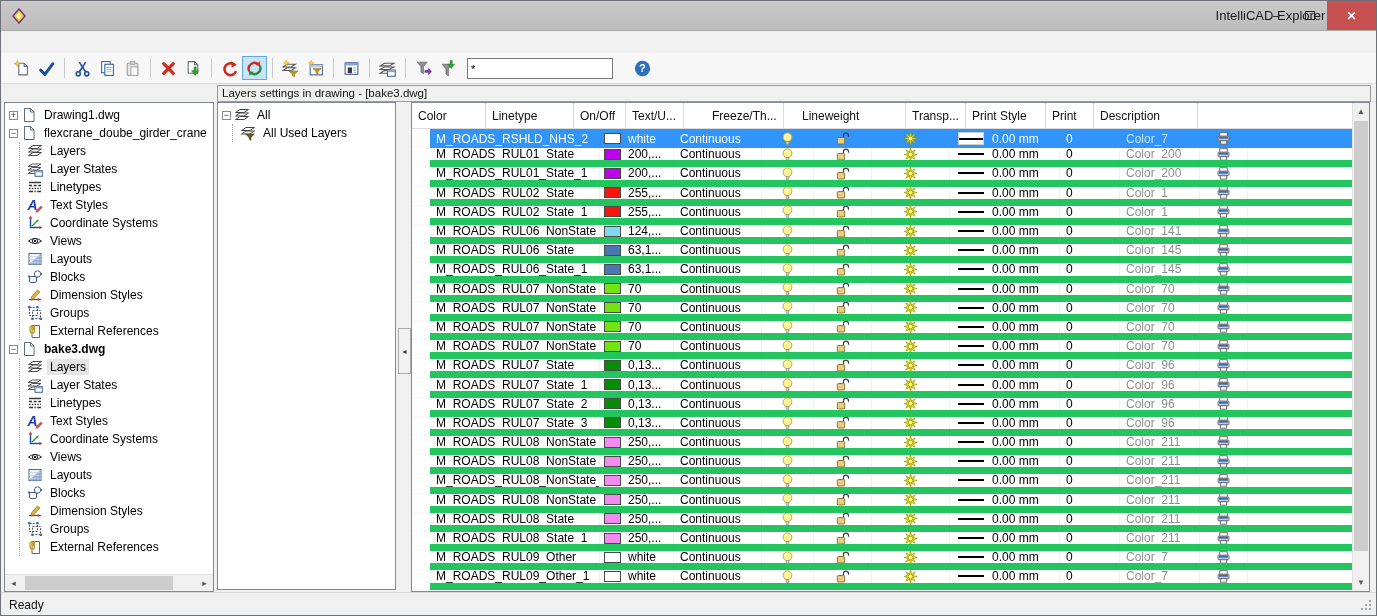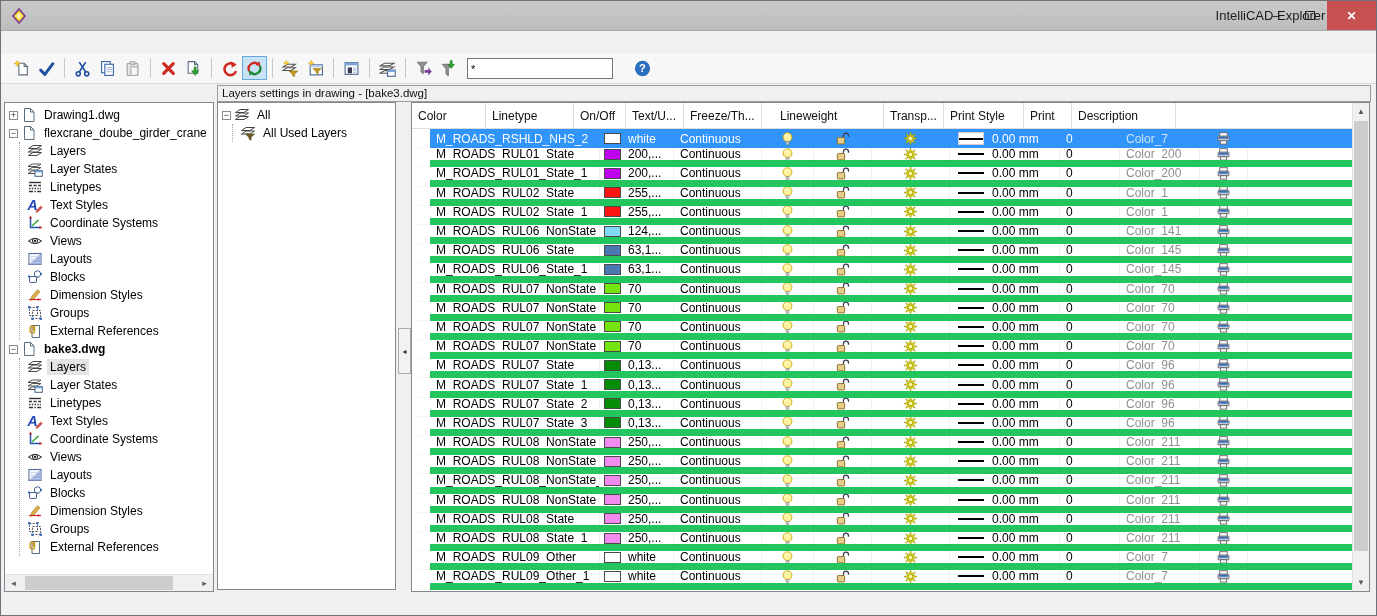--- a/index.html
+++ b/index.html
@@ -619,21 +619,21 @@
   <div class="collapse-btn">
       <span>◂</span>
     </div>
 
   <div class="table">
     <div class="thead" id="table-head">
         <div class="hcell" style="width: 74px;">Color</div>
         <div class="hcell" style="width: 88px;">Linetype</div>
         <div class="hcell" style="width: 52px;">On/Off</div>
         <div class="hcell" style="width: 58px;">Text/U...</div>
-        <div class="hcell" style="width: 78px;">Freeze/Th...</div>
+        <div class="hcell" style="width: 78px; margin-left: 22px;">Freeze/Th...</div>
         <div class="hcell" style="width: 110px; margin-left: 12px;">Lineweight</div>
         <div class="hcell" style="width: 60px;">Transp...</div>
         <div class="hcell" style="width: 80px;">Print Style</div>
         <div class="hcell" style="width: 48px;">Print</div>
         <div class="hcell" style="width: 104px;">Description</div>
       </div>
     <div class="tbody" id="table-body">
         <div class="lrow">
           <span class="gutter"></span>
           <div class="row-inner sel">
@@ -2195,14 +2195,29 @@
           </div>
         </div>
       </div>
     <div class="vscroll">
       <div class="varrow u">▲</div>
       <div class="vthumb"></div>
       <div class="varrow d">▼</div>
     </div>
   </div>
 
+  <div class="statusbar">
+    <span class="status-text">Ready</span>
+    <span class="grip">
+      <svg width="13" height="13">
+          <g fill="#A6A6A6">
+            <rect x="9" y="1" width="2" height="2"></rect>
+            <rect x="9" y="5" width="2" height="2"></rect>
+            <rect x="9" y="9" width="2" height="2"></rect>
+            <rect x="5" y="5" width="2" height="2"></rect>
+            <rect x="5" y="9" width="2" height="2"></rect>
+            <rect x="1" y="9" width="2" height="2"></rect>
+          </g>
+        </svg>
+    </span>
+  </div>
 
 </div>
 
 </body></html>

